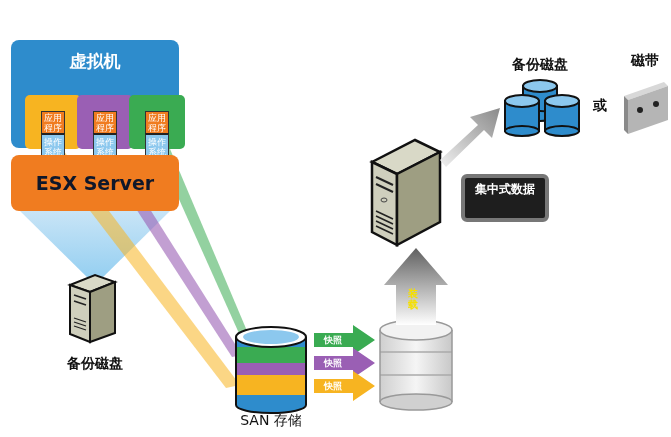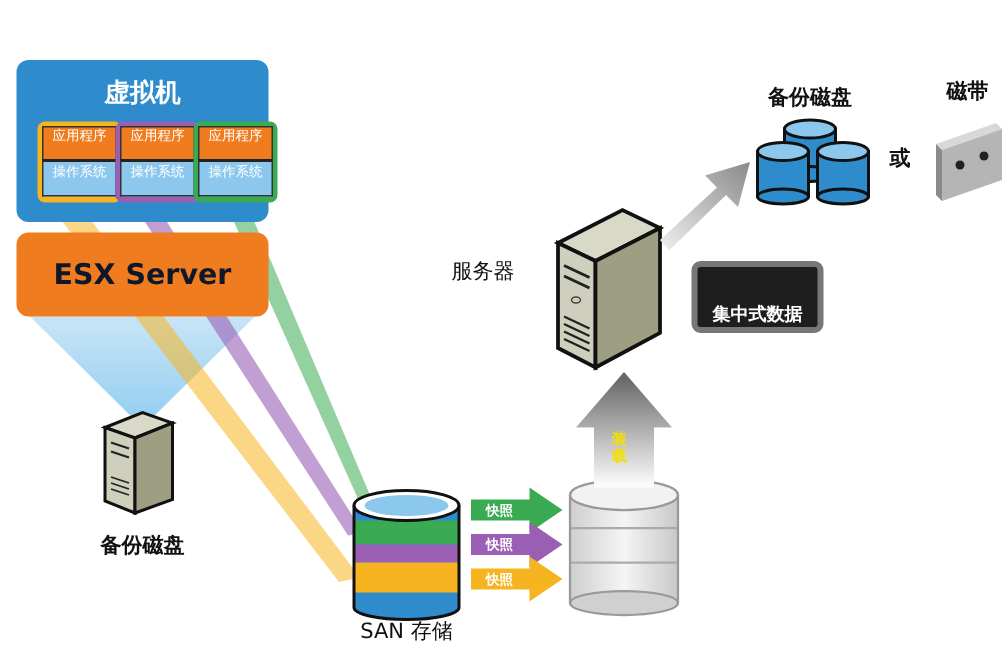--- a/index.html
+++ b/index.html
@@ -5,34 +5,34 @@
   html, body { margin:0; padding:0; background:#ffffff; }
   body { width:671px; height:437px; position:relative; overflow:hidden;
          font-family:"DejaVu Sans", "Liberation Sans", sans-serif; }
   .abs { position:absolute; }
   svg.layer { position:absolute; left:0; top:0; }
 
   .vm-panel { left:11px; top:40px; width:168px; height:108px; background:#2e8ccc;
               border-radius:8px; }
   .vm-title { left:0; width:168px; top:10px; text-align:center; color:#fff;
               font-weight:bold; font-size:17px; }
-  .vm-box { top:41px; width:56px; height:54px; border-radius:5px; padding:3px; box-sizing:border-box; }
+  .vm-box { top:55px; width:56px; height:54px; border-radius:5px; padding:16px; box-sizing:border-box; }
   .vm-box .app { background:#f07c20; color:#fff; font-size:9px; line-height:10px; text-align:center;
                  height:22px; padding-top:1px; box-sizing:border-box; border:1px solid #333; border-bottom:none; }
   .vm-box .os { background:#8cc8ee; color:#fff; font-size:9px; line-height:10px; text-align:center;
                 height:25px; padding-top:2px; box-sizing:border-box; border:1px solid #333; border-top:2px solid #222; }
 
   .esx-bar { left:11px; top:155px; width:168px; height:56px; background:#f07c20; border-radius:8px;
              color:#0f172a; font-weight:bold; font-size:19px; text-align:center; line-height:56px; }
 
   .label { color:#111; font-size:14px; font-weight:bold; text-align:center; }
   .snap-label { color:#fff; font-size:9px; font-weight:bold; }
   .dm-box { left:461px; top:174px; width:88px; height:48px; background:#1e1e1e; border:4px solid #777;
             border-radius:6px; color:#fff; font-size:12px; font-weight:bold; text-align:center;
-            line-height:19px; padding-top:22px; box-sizing:border-box; }
+            line-height:19px; padding-top:2px; box-sizing:border-box; }
 </style>
 </head>
 <body>
 
 <svg class="layer" width="671" height="437">
   <defs>
     <linearGradient id="blueFan" x1="0" y1="0" x2="0" y2="1">
       <stop offset="0" stop-color="#bfe0f5"></stop>
       <stop offset="1" stop-color="#7cc4ee"></stop>
     </linearGradient>
@@ -171,21 +171,20 @@
 <div class="abs label" style="left:50px;top:355px;width:90px;">备份磁盘</div>
 <div class="abs label" style="left:228px;top:412px;width:86px;font-weight:normal;">SAN 存储</div>
 
 <div class="abs snap-label" style="left:324px;top:334px;">快照</div>
 <div class="abs snap-label" style="left:324px;top:357px;">快照</div>
 <div class="abs snap-label" style="left:324px;top:380px;">快照</div>
 
 <div class="abs" style="left:408px;top:288px;width:12px;color:#f5e000;font-size:10px;font-weight:bold;line-height:11px;">装载</div>
 
 <div class="abs label" style="left:282px;top:172px;width:80px;font-weight:normal;line-height:18px;">
-  <div>服务器</div>
 </div>
 
 <div class="abs dm-box">
   <div>集中式数据</div>
 </div>
 
 <div class="abs label" style="left:500px;top:56px;width:80px;">备份磁盘</div>
 <div class="abs label" style="left:590px;top:97px;width:20px;">或</div>
 <div class="abs label" style="left:622px;top:52px;width:46px;">磁带</div>
 

